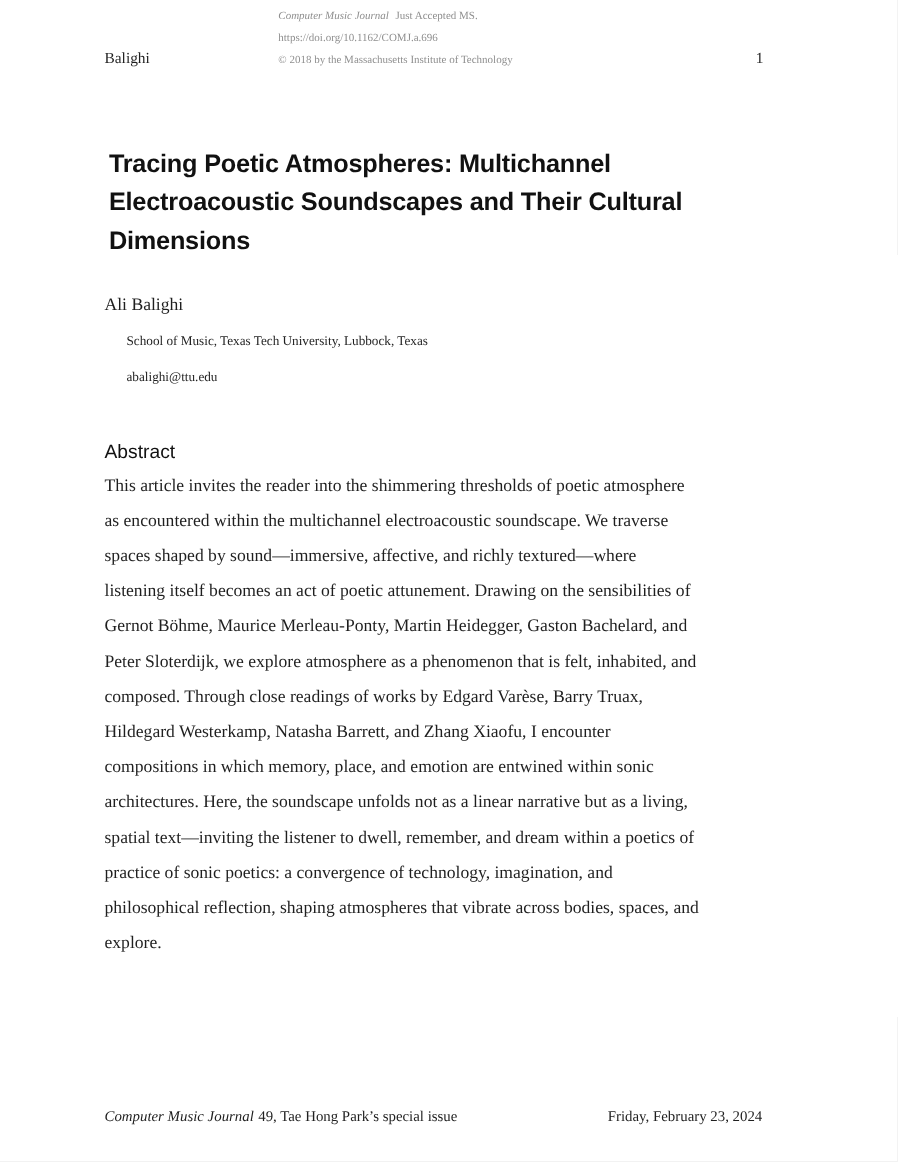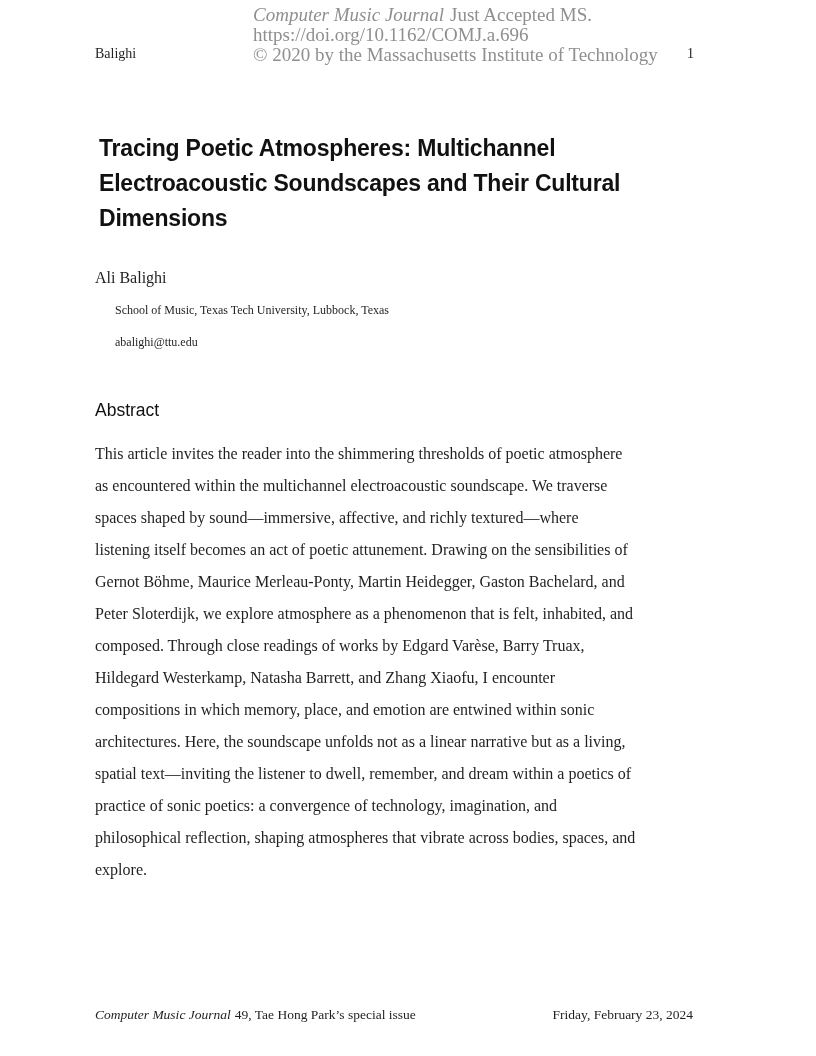--- a/index.html
+++ b/index.html
@@ -11,21 +11,21 @@
     margin: 0 auto;
     overflow: hidden;
     font-family: "Liberation Serif", serif;
     color: #1f1f1f;
   }
   
   .header-center {
     position: absolute;
     left: 253px;
     top: 5px;
-    font-size: 19px;
+    font-size: 10px;
     line-height: 20px;
     color: #8f8f8f;
   }
   .italic { font-style: italic; }
   .accepted-note { margin-left: 6px; }
   .running-author {
     position: absolute;
     left: 95px;
     top: 46px;
     font-size: 14px;
@@ -65,21 +65,21 @@
     line-height: 32px;
   }
   .abstract-heading {
     margin: 40px 0 0 0;
     font-family: "Liberation Sans", sans-serif;
     font-weight: normal;
     font-size: 17.5px;
     line-height: 24px;
     color: #111111;
   }
-  .abstract-body { margin-top: 16px; }
+  .abstract-body { margin-top: 4px; }
   .abstract-line {
     font-size: 16px;
     line-height: 32px;
     white-space: nowrap;
   }
   
   .footer {
     position: absolute;
     left: 95px;
     width: 598px;
@@ -95,21 +95,21 @@
 </head>
 <body>
 
 <div class="page">
 
   <div class="header-center">
     <div>
       <span class="italic">Computer Music Journal</span><span class="accepted-note">Just Accepted MS.</span>
     </div>
     <div>https://doi.org/10.1162/COMJ.a.696</div>
-    <div>© 2020 by the Massachusetts Institute of Technology</div>
+    <div>© 2018 by the Massachusetts Institute of Technology</div>
   </div>
   <div class="running-author">Balighi</div>
   <div class="page-number">1</div>
 
   <div class="content">
     <h1 class="article-title">Tracing Poetic Atmospheres: Multichannel Electroacoustic Soundscapes and Their Cultural Dimensions</h1>
 
     <div class="author-name">Ali Balighi</div>
     <div class="author-detail">School of Music, Texas Tech University, Lubbock, Texas</div>
     <div class="author-detail">abalighi@ttu.edu</div>

